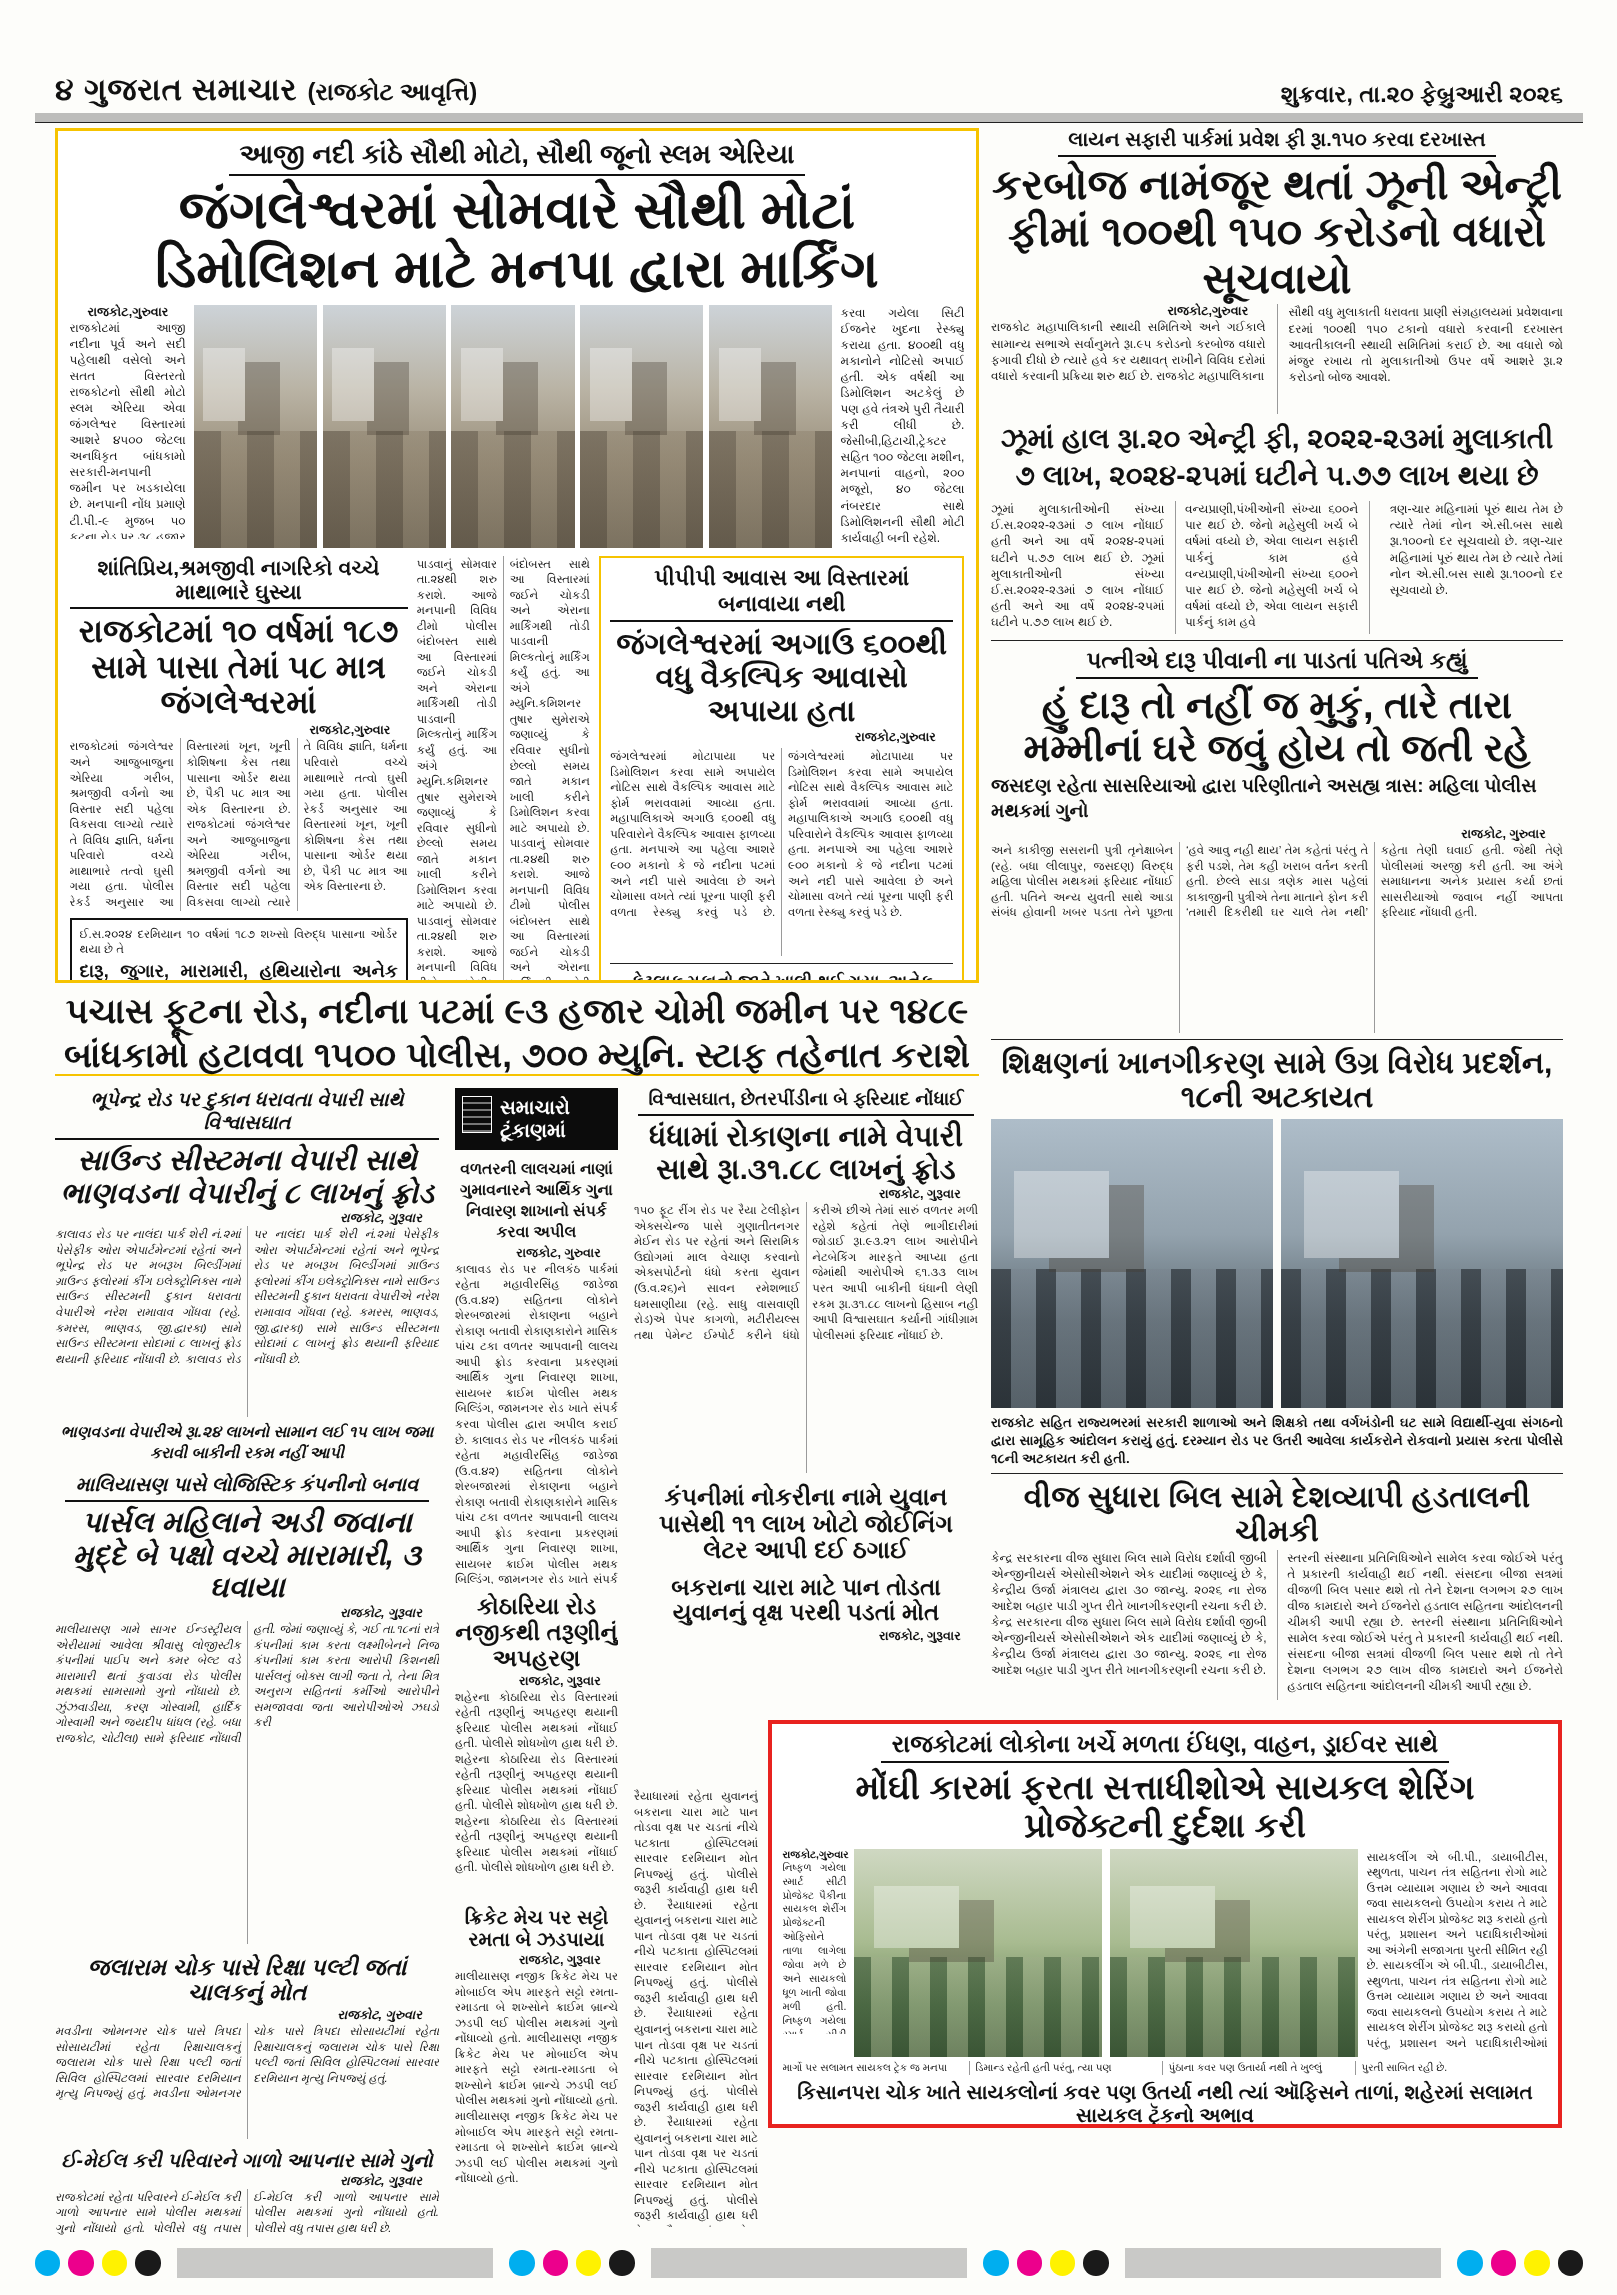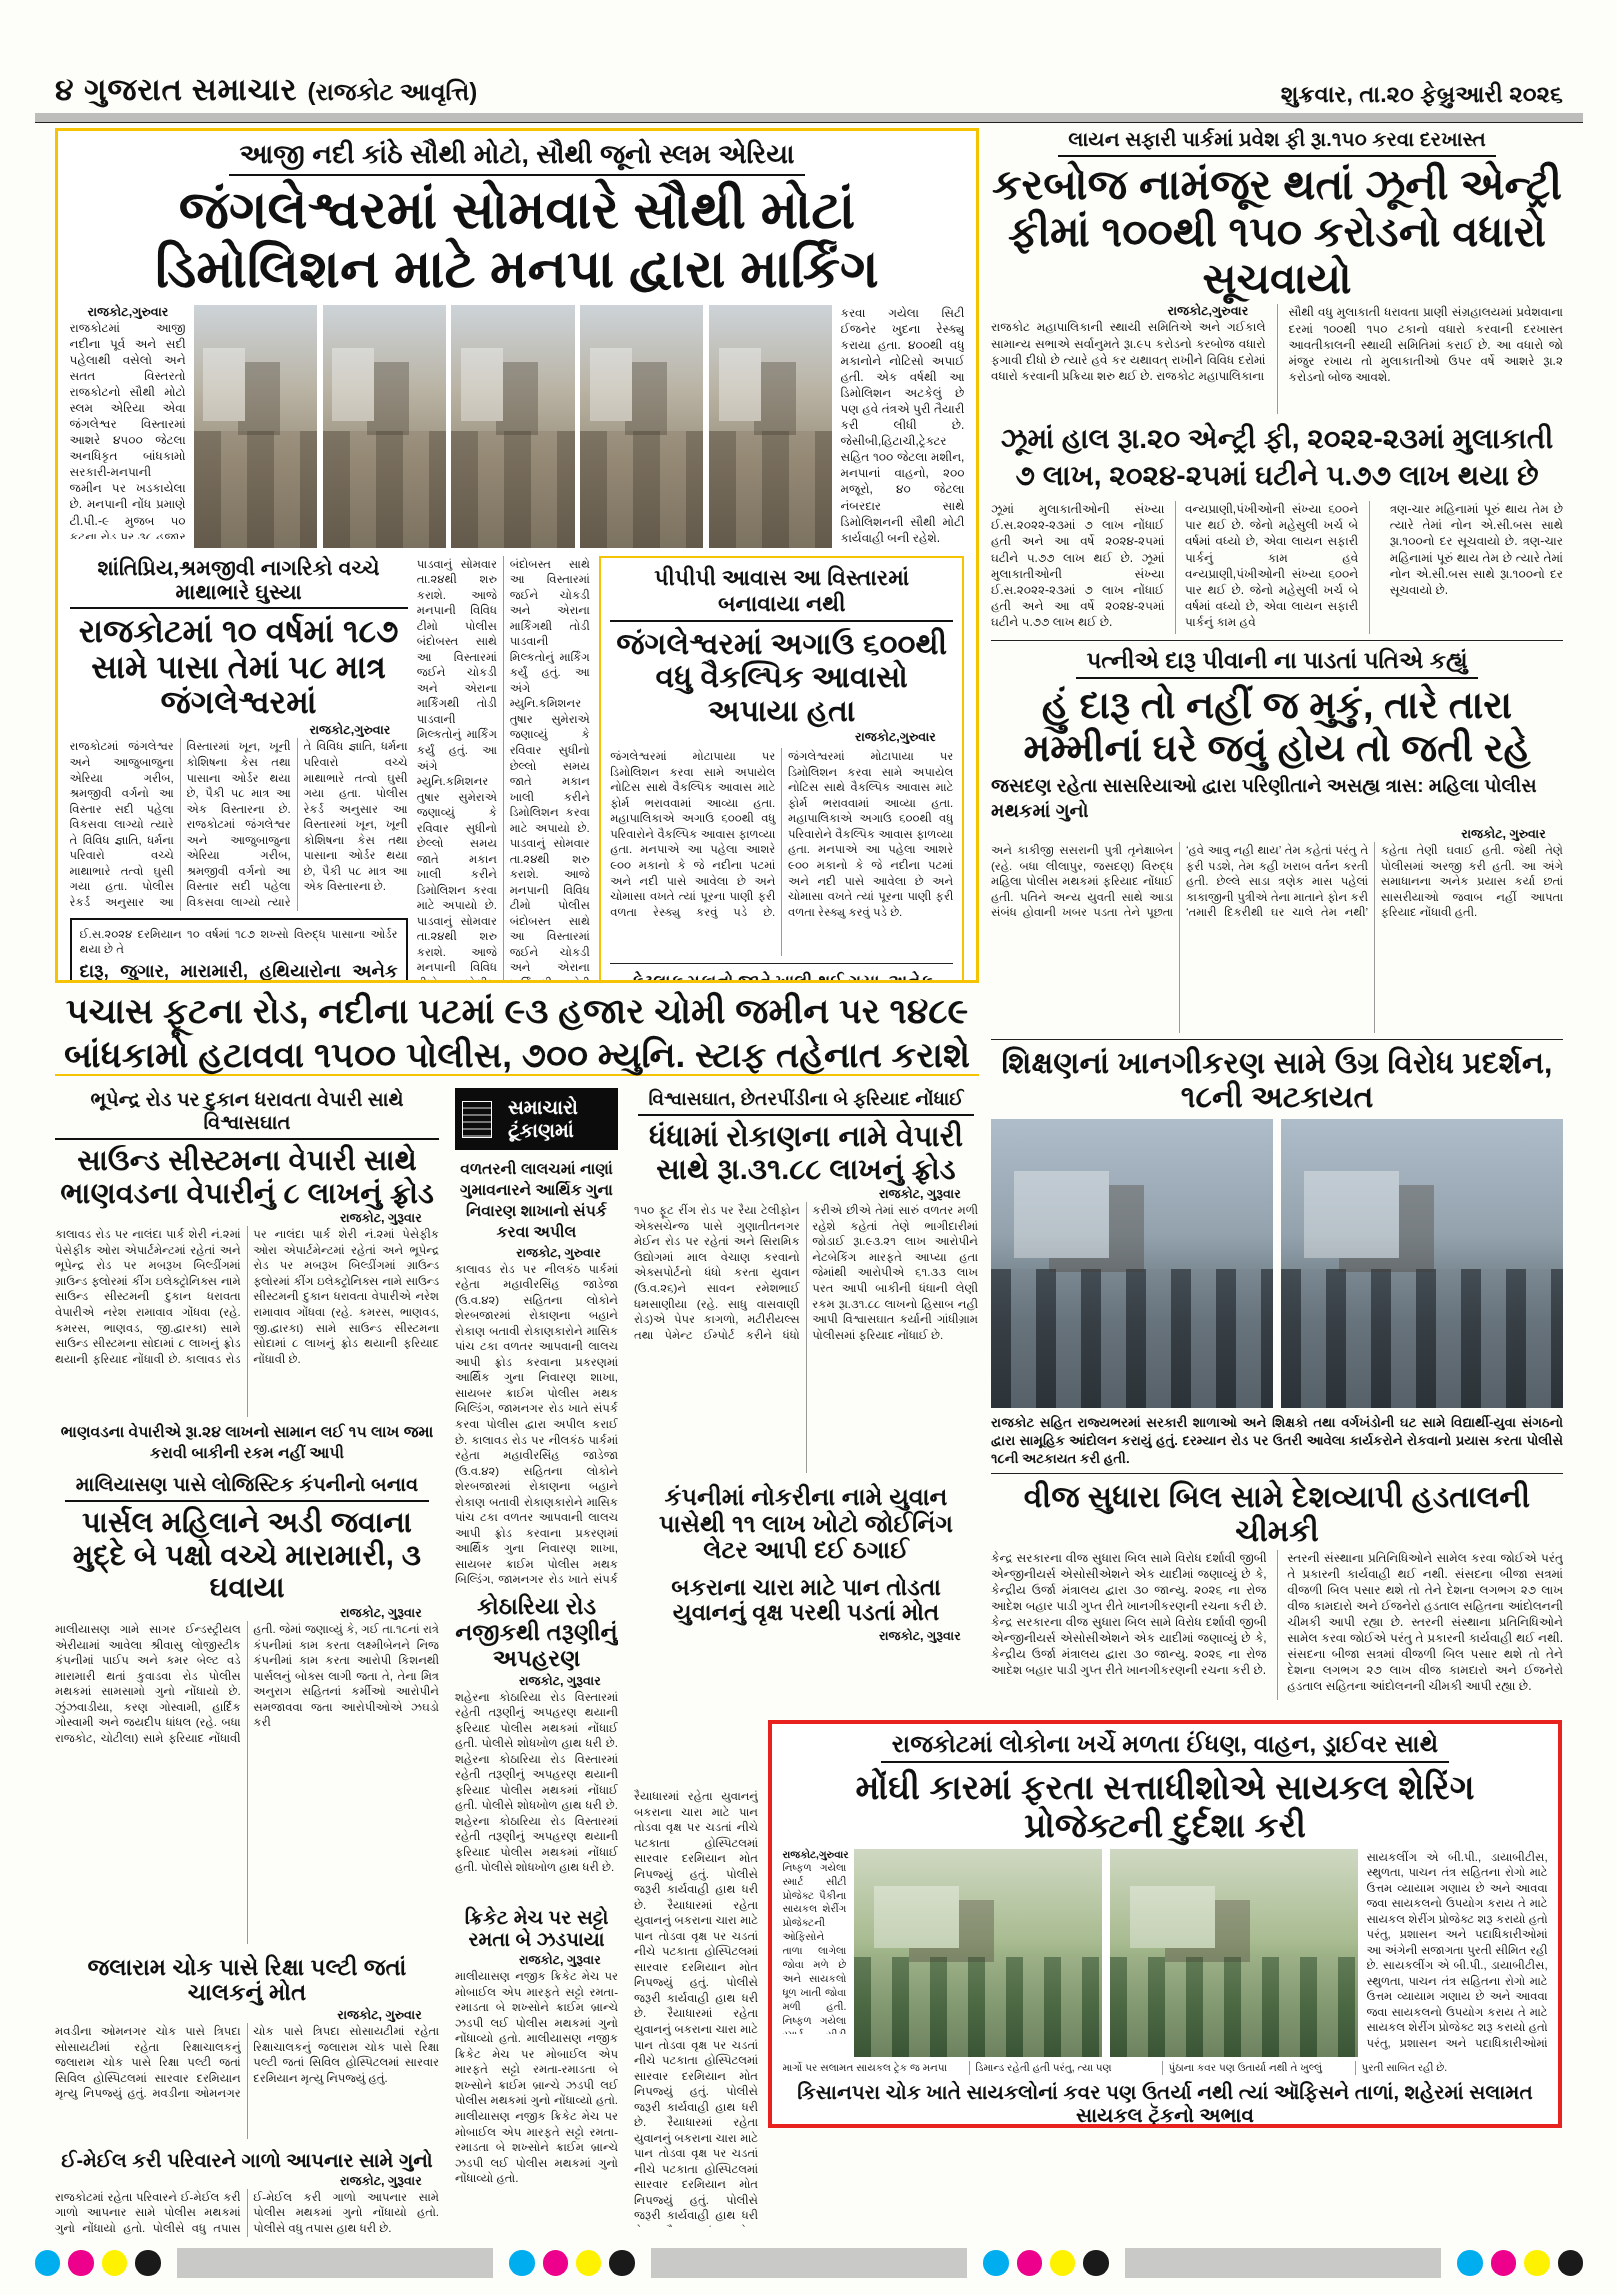--- a/index.html
+++ b/index.html
@@ -61,30 +61,30 @@
   .ppp-headline{font-size:30px;}
   .ppp .body{height:208px;margin-top:3.5px;}
   .ppp-foot{border-top:1.7px solid #222;margin-top:7px;padding-top:5.8px;
             font-size:17.3px;font-weight:bold;text-align:center;line-height:1.35;}
 
   
   .banner{position:absolute;left:55px;top:989px;width:924px;height:87px;
           font-size:35px;font-weight:bold;line-height:1.25;text-align:center;border-bottom:2.3px solid #f6c300;}
 
   
-  .colA{position:absolute;left:55px;top:1088px;width:384px;height:1149px;overflow:hidden;}
+  .colA{position:absolute;left:55px;top:1088px;width:384px;height:1149px;overflow:hidden;font-style:italic;}
   .colB{position:absolute;left:455px;top:1088px;width:163px;height:1149px;overflow:hidden;}
   .colC{position:absolute;left:634px;top:1088px;width:344px;height:687px;overflow:hidden;}
   .colC-narrow{position:absolute;left:634px;top:1788px;width:124px;height:445px;overflow:hidden;}
   .s-kicker{font-size:19.6px;}
   .s-headline{font-size:29px;}
   .m-headline{font-size:23px;}
   .sm-headline{font-size:19.6px;}
   .story{margin-bottom:10.4px;}
-  .briefs-hd{background:#0c0c0c;color:#fff;display:flex;align-items:center;gap:16px;
+  .briefs-hd{background:#0c0c0c;color:#fff;display:flex;align-items:flex-start;gap:8px;
              padding:8px 7px;margin-bottom:8px;}
   .briefs-icon{width:30px;height:37px;border:1.7px solid #fff;position:relative;flex:0 0 auto;
       background:repeating-linear-gradient(180deg,#0c0c0c 0 4.6px,#777 4.6px 7px);}
   .briefs-title{font-size:19.6px;font-weight:bold;}
   .brief-t{font-size:15.6px;font-weight:bold;text-align:center;line-height:1.35;margin:3.5px 0;}
 
   
   .rcol{position:absolute;left:991px;top:128px;width:572px;height:1652px;overflow:hidden;}
   .zoo-kicker{font-size:20px;}
   .zoo-headline{font-size:42px;}

